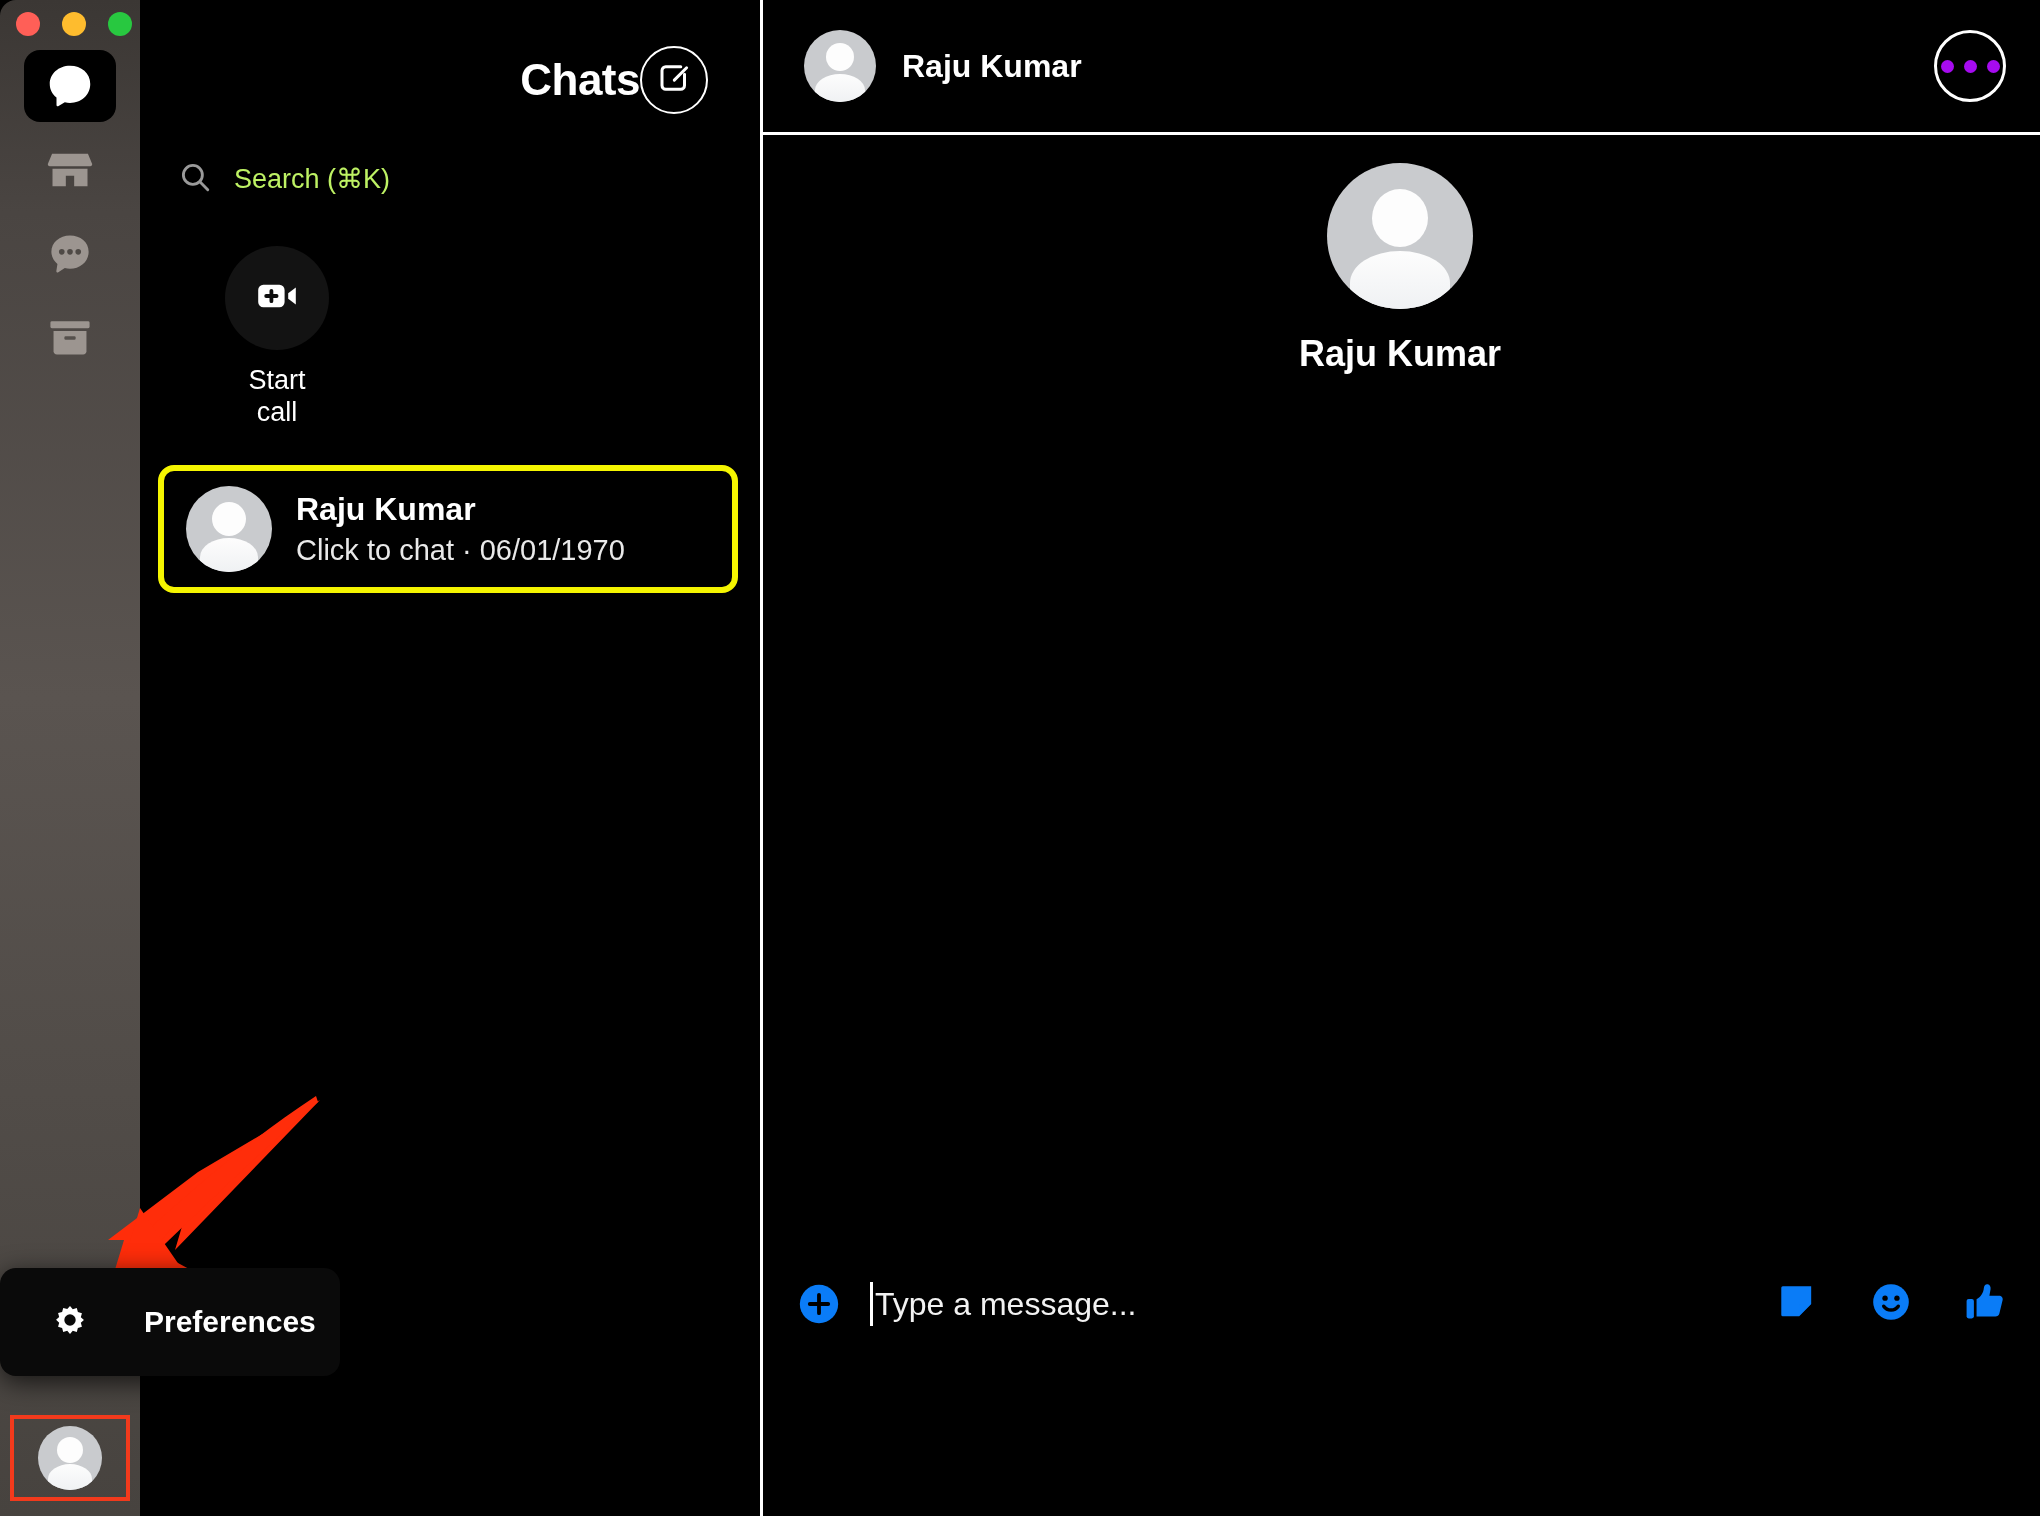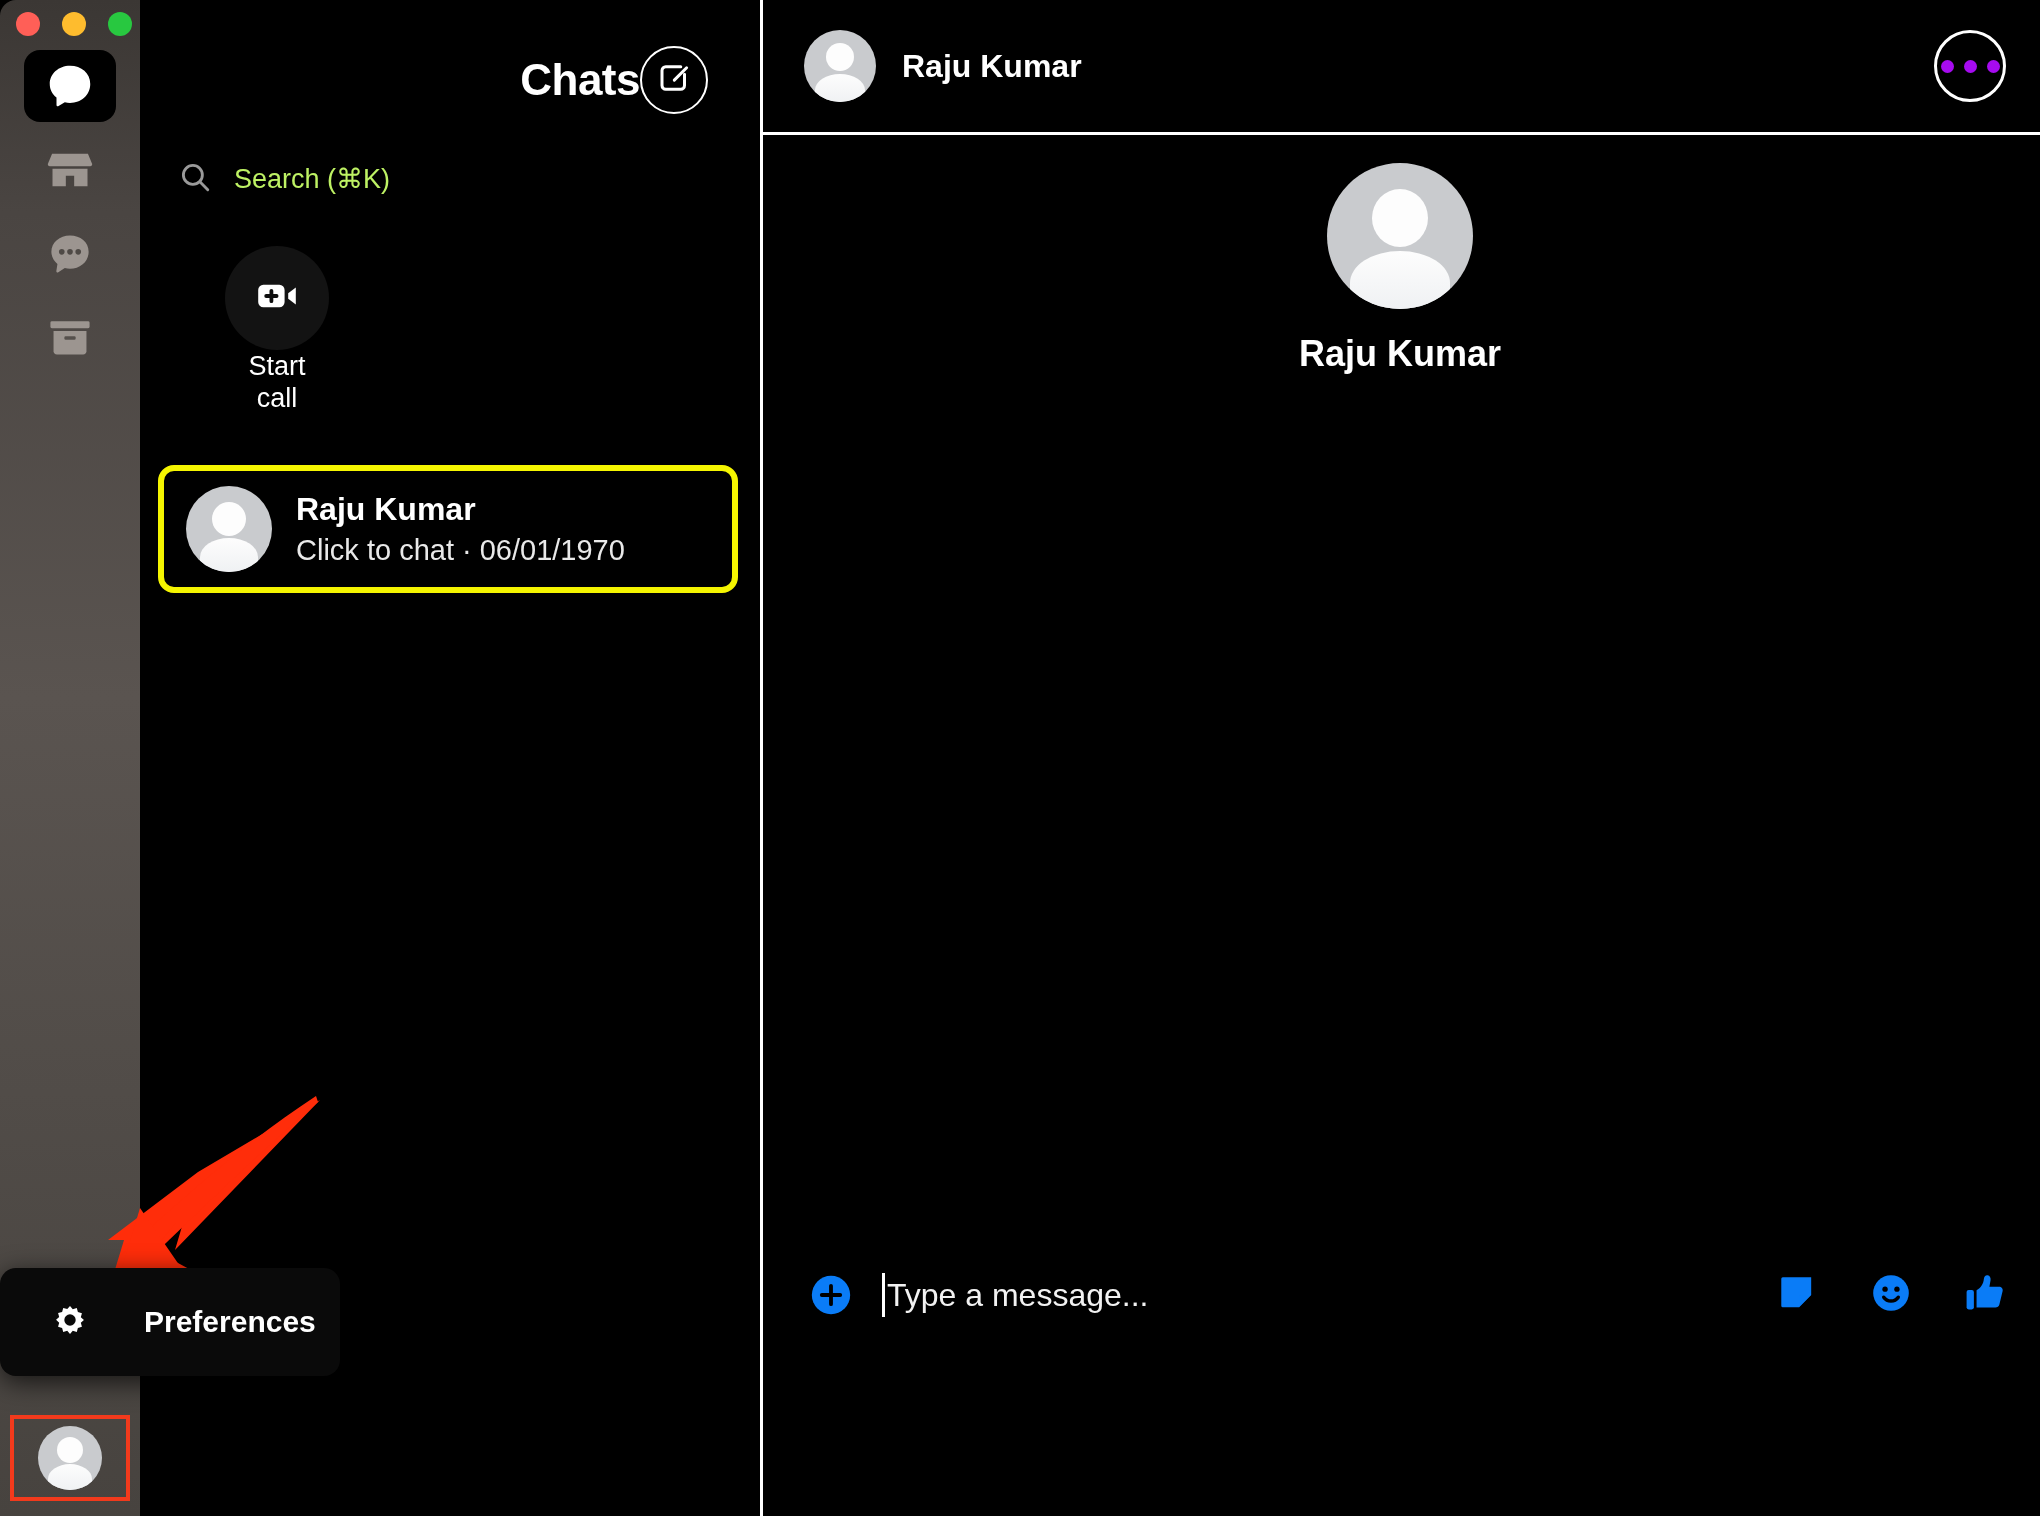--- a/index.html
+++ b/index.html
@@ -58,21 +58,21 @@
     display:flex; align-items:center; justify-content:center;
   }
   .searchbar { display:flex; align-items:center; gap:22px; padding:46px 0 0 38px; }
   .search-ph { font-size:27px; color:#bef264; }
 
   .startcall { margin:48px 0 0 62px; width:150px; text-align:center; }
   .sc-circle {
     width:104px; height:104px; border-radius:50%; background:#131313;
     display:flex; align-items:center; justify-content:center; margin:0 auto;
   }
-  .sc-label { margin-top:0; font-size:27px; line-height:1.2; font-weight:400; }
+  .sc-label { margin-top:14px; font-size:27px; line-height:1.2; font-weight:400; }
 
   .chat-row-hl {
     margin:26px 0 0 158px; width:580px; height:128px; position:absolute;
     left:0; top:465px; margin:0 0 0 18px;
     border:6px solid #f5f500; border-radius:16px; background:#000;
     display:flex; align-items:center; padding:0 22px; gap:24px;
   }
   .chat-row-name { font-size:32px; font-weight:600; margin-bottom:6px; }
   .chat-row-sub { font-size:29px; color:#e9e9e9; font-weight:400; }
 
@@ -107,22 +107,22 @@
   .conv-body { position:relative; height:1245px; }
   .profile-card { position:absolute; left:0; right:0; top:28px; text-align:center; }
   .pc-name { margin-top:24px; font-size:36px; font-weight:700; }
   .view-profile {
     display:inline-block; margin-top:28px; padding:18px 44px;
     border:3px solid #fff; border-radius:40px; font-size:30px; font-weight:700;
     background:#000; color:#fff;
   }
 
   .composer {
-    position:absolute; left:0; bottom:17px; width:1280px; height:136px;
-    display:flex; align-items:center; padding:0 32px 0 48px; gap:28px;
+    position:absolute; left:0; bottom:8px; width:1280px; height:136px;
+    display:flex; align-items:center; padding:0 32px 0 36px; gap:28px;
   }
   .plus-btn { width:46px; height:46px; flex:none; }
   .msg-input { flex:1; display:flex; align-items:center; }
   .caret { width:3px; height:44px; background:#fff; margin-right:2px; }
   .msg-ph { font-size:32px; color:#f2f2f2; }
   .composer-icons { display:flex; align-items:center; gap:48px; }
 </style>
 </head>
 <body>
 

